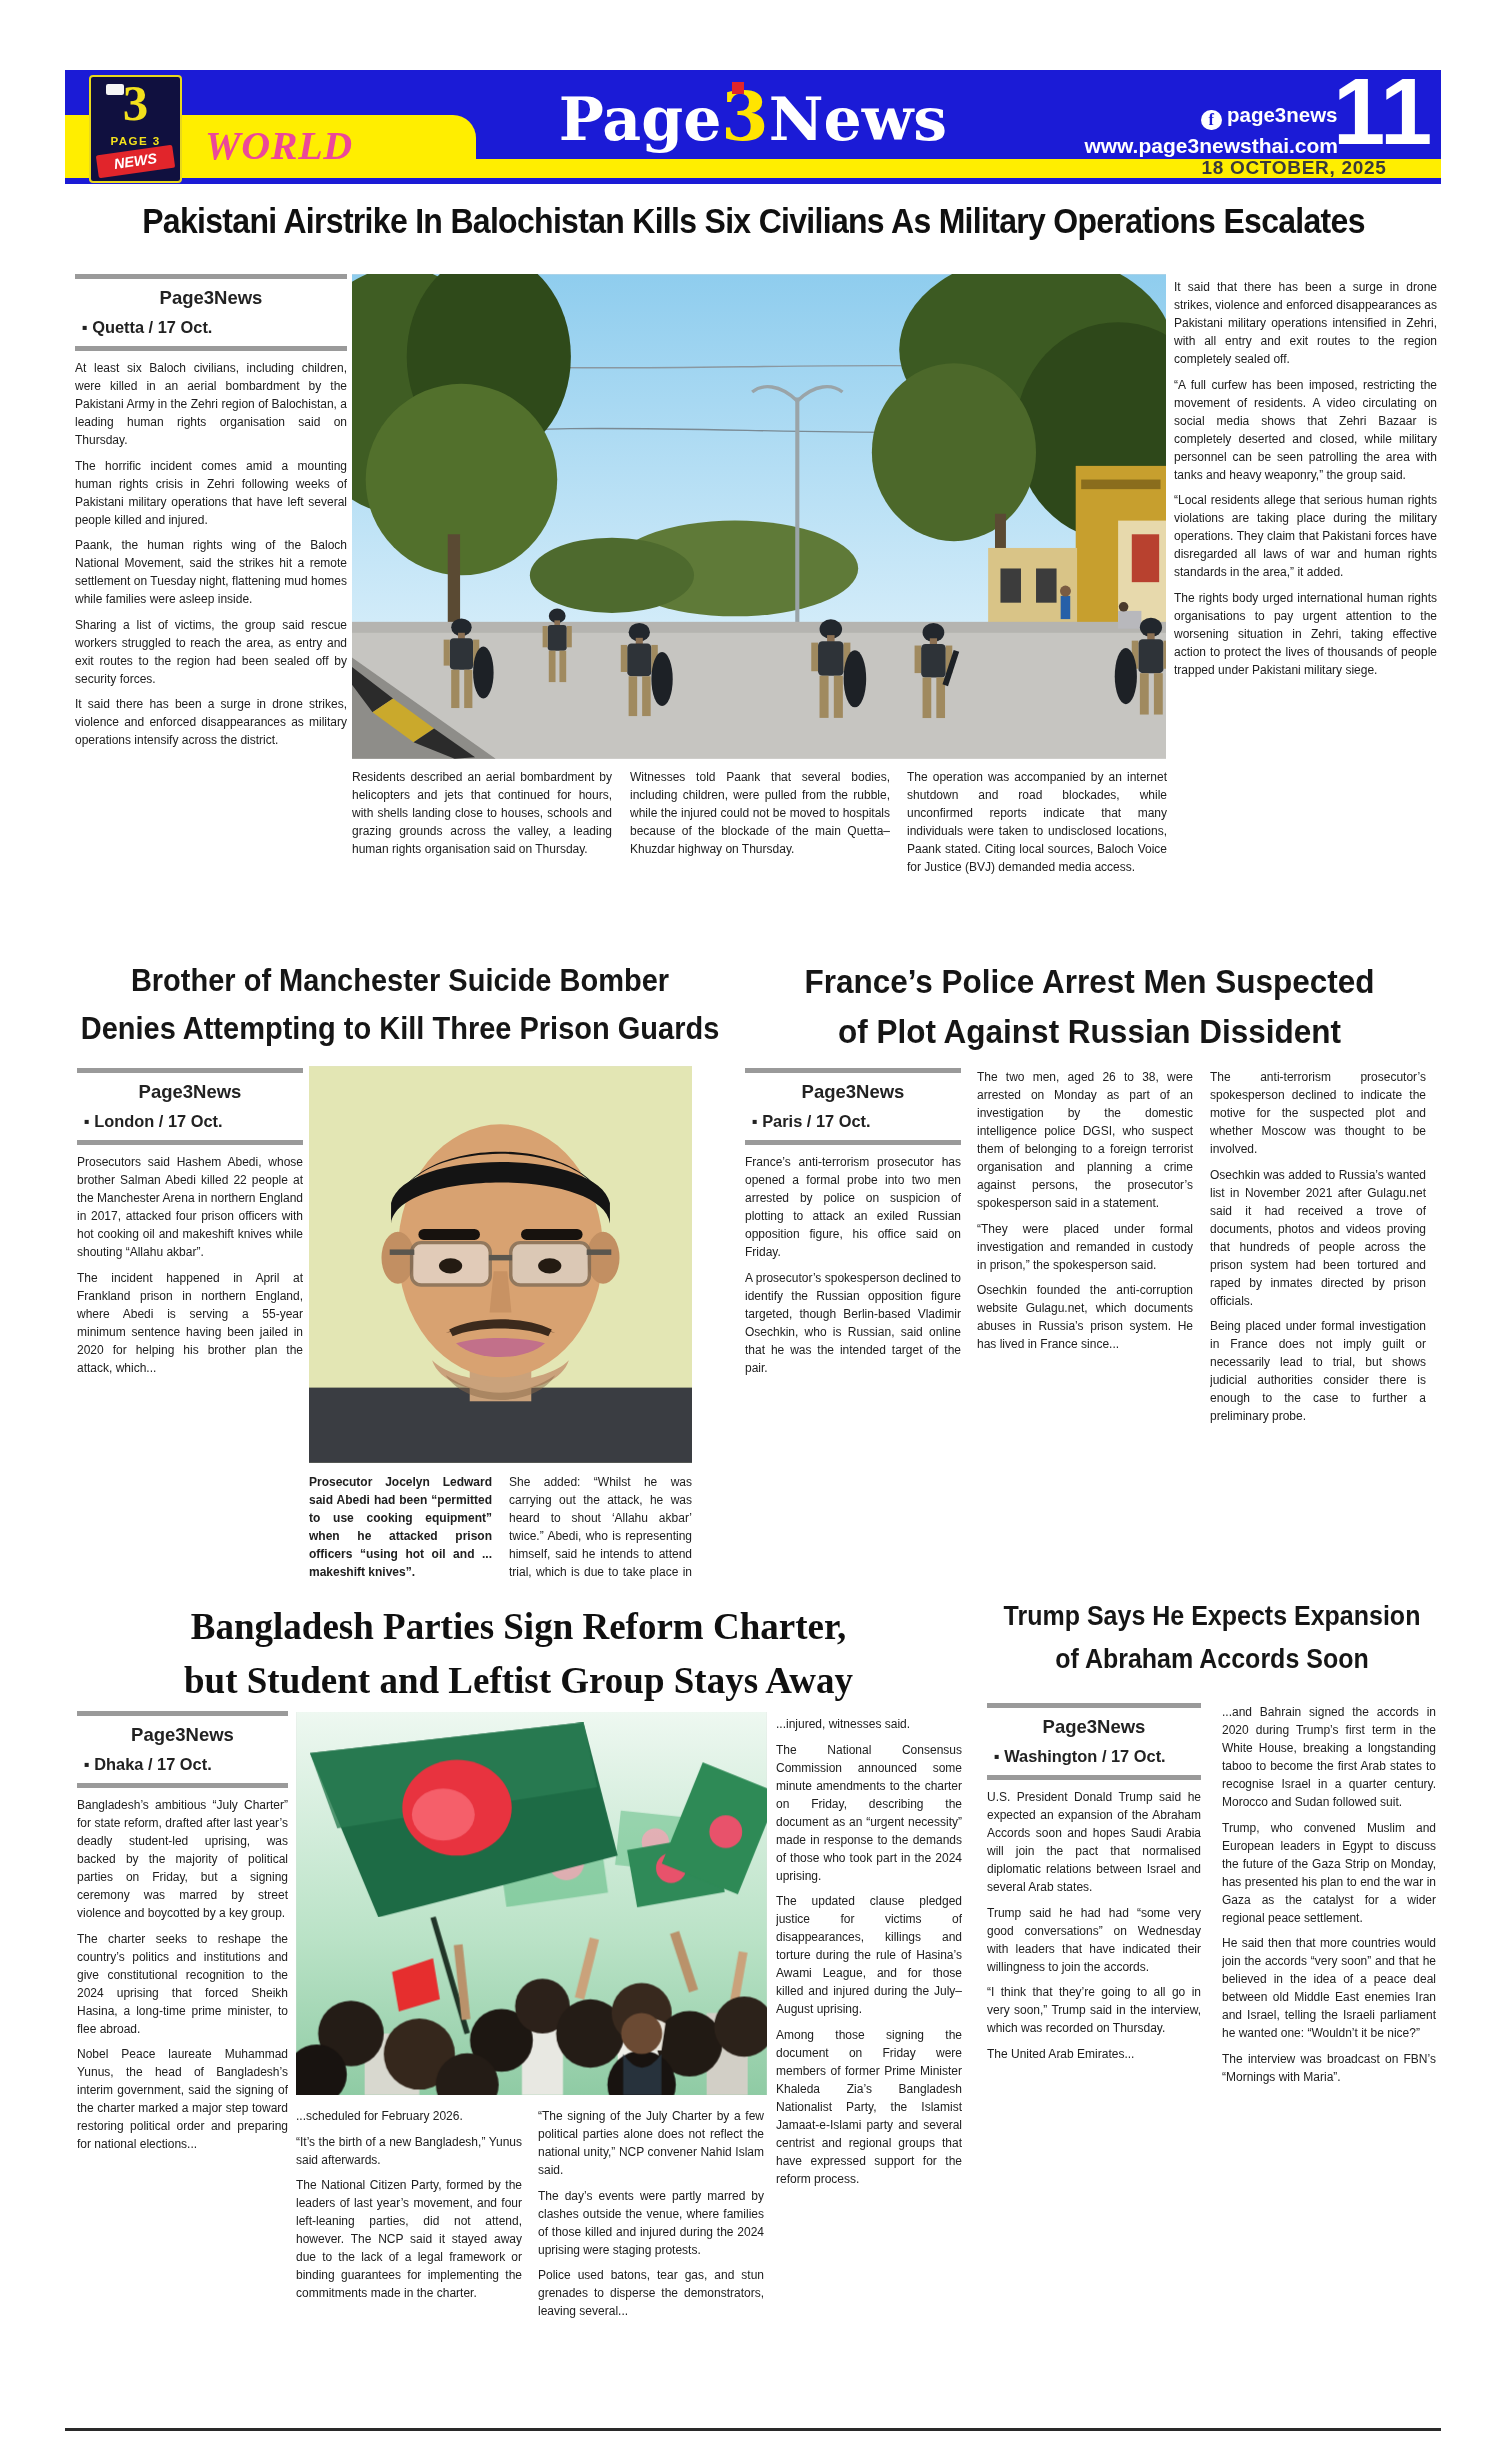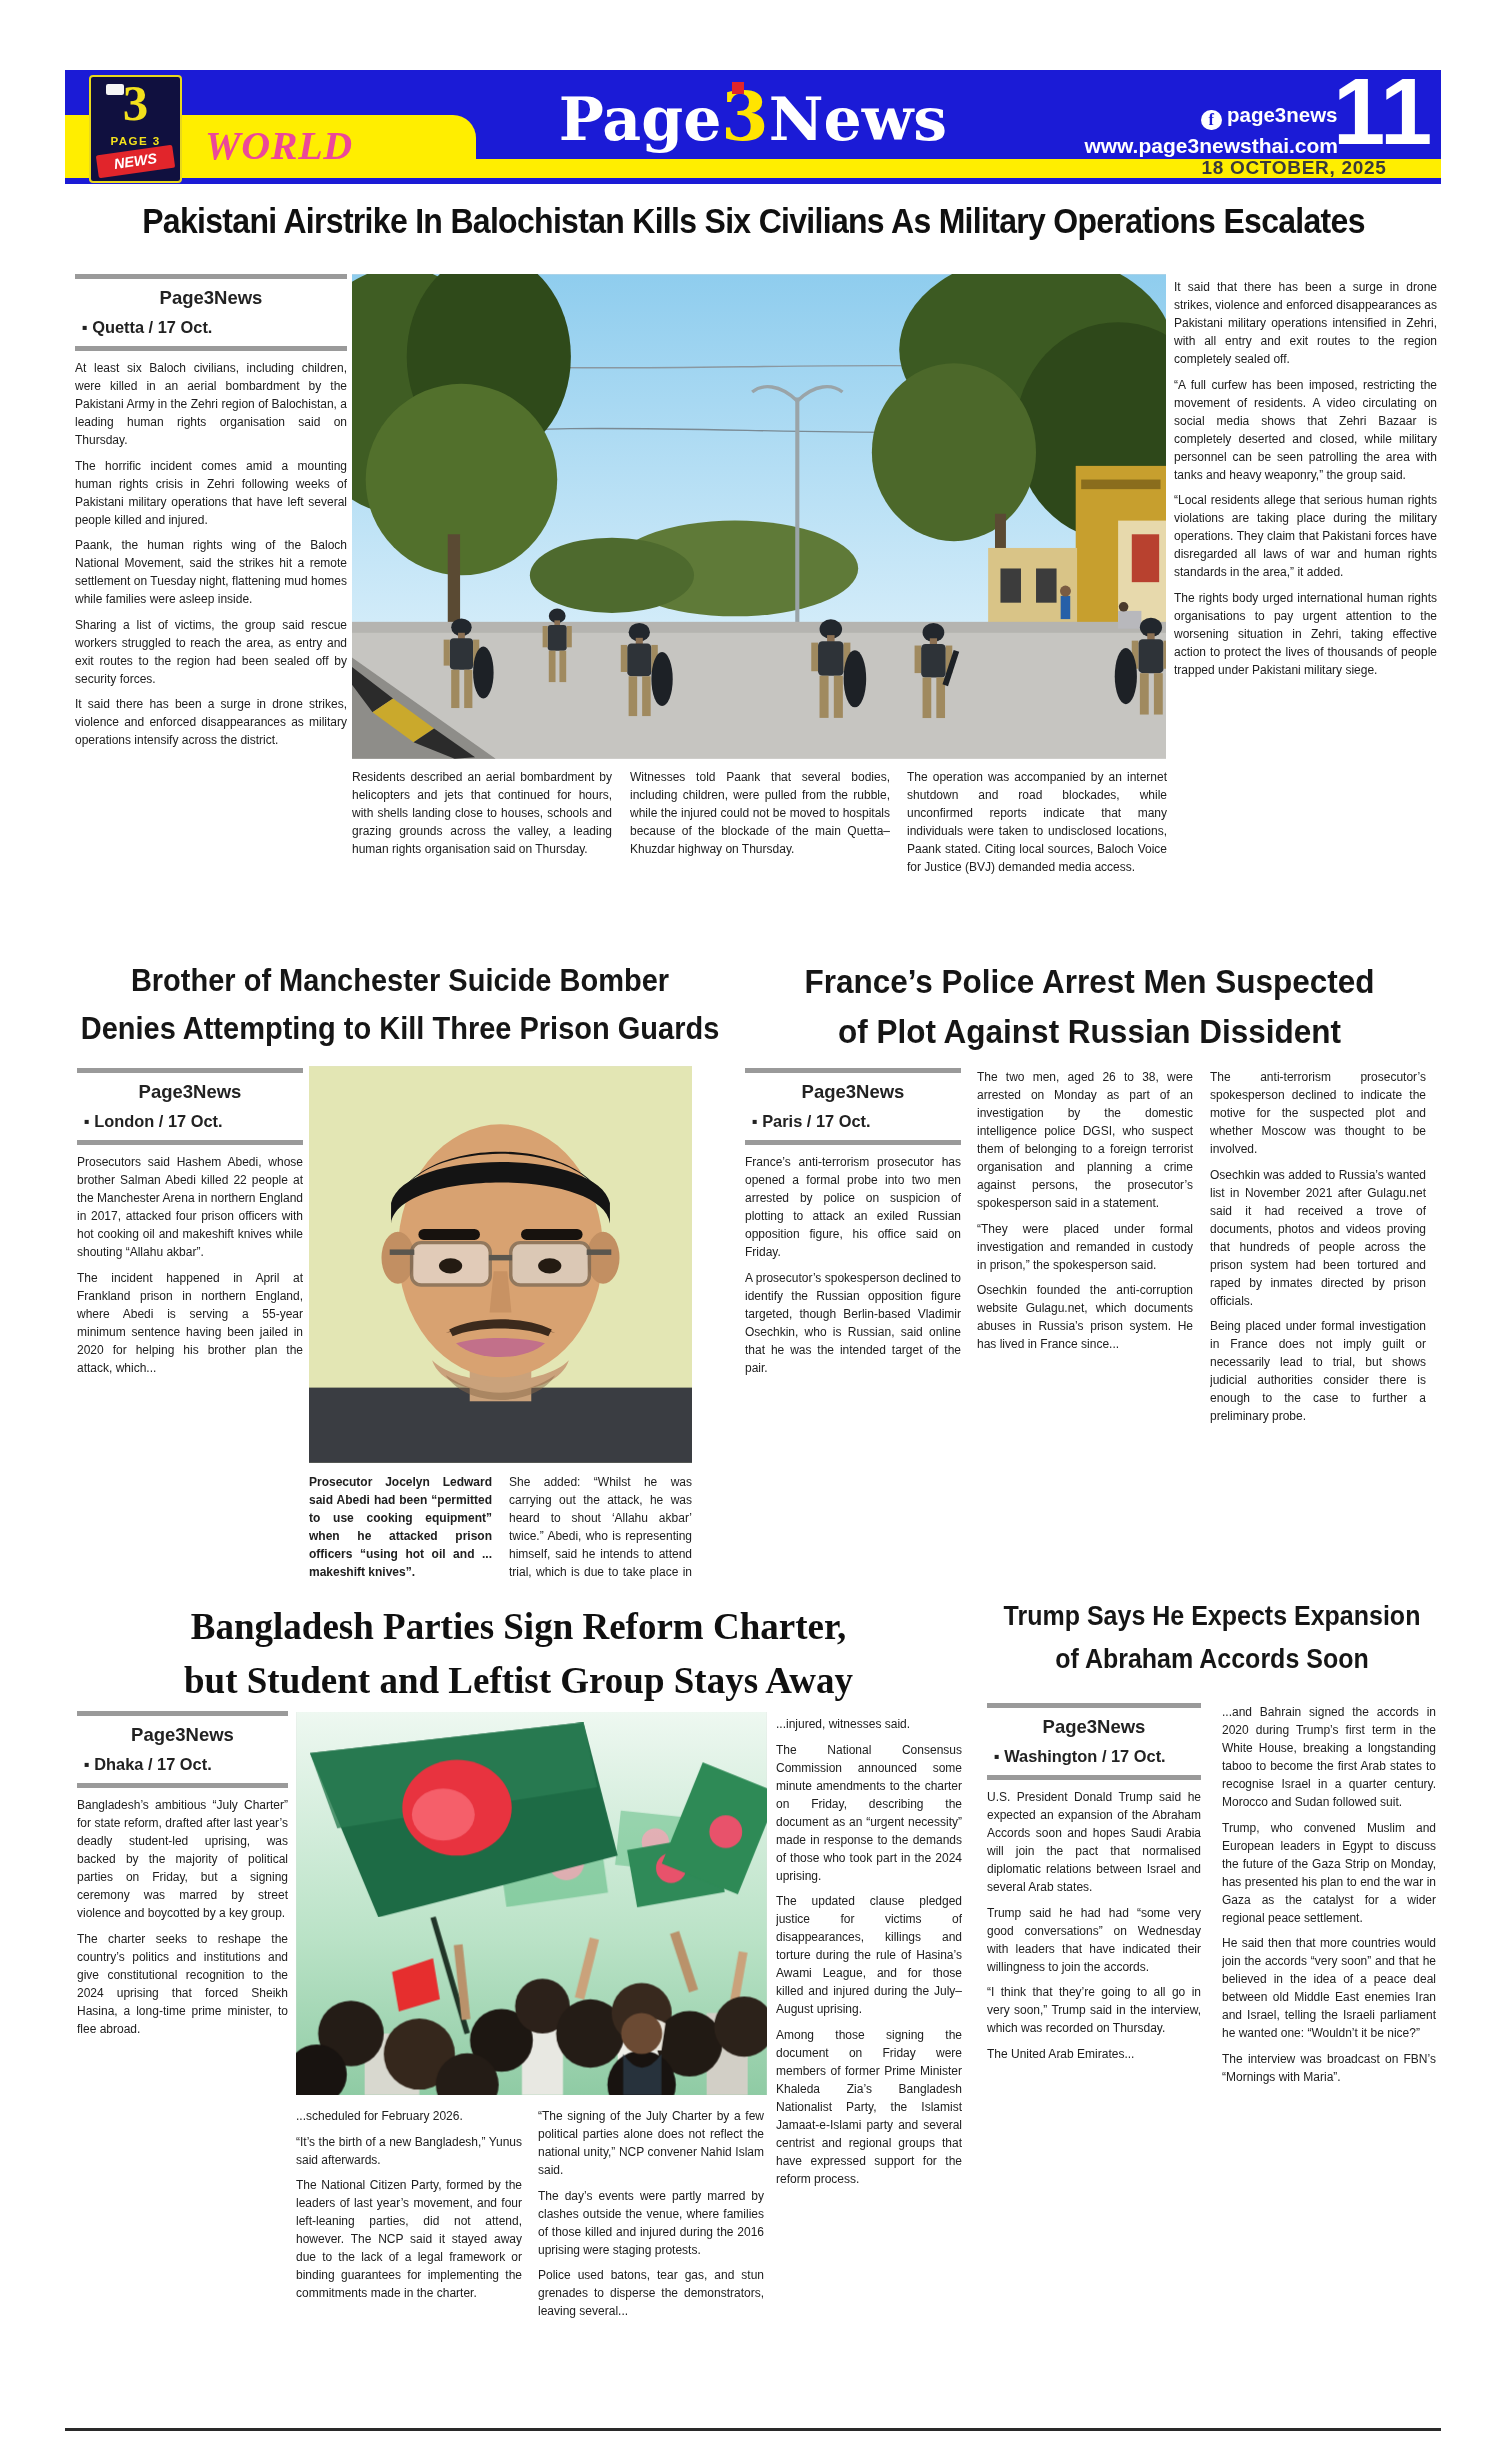--- a/index.html
+++ b/index.html
@@ -310,20 +310,21 @@
     <span class="l" style="display:block;">but Student and Leftist Group Stays Away</span>
   </div>
 
   <div class="col bline" style="left:77px;top:1711px;width:211px;height:713px;">
     <div class="rule"></div>
     <div class="src">Page3News</div>
     <div class="dl">▪  Dhaka  /  17 Oct.</div>
     <div class="rule2"></div>
     <p>Bangladesh’s ambitious “July Charter” for state reform, drafted after last year’s deadly student-led uprising, was backed by the majority of political parties on Friday, but a signing ceremony was marred by street violence and boycotted by a key group.</p>
     <p>The charter seeks to reshape the country’s politics and institutions and give constitutional recognition to the 2024 uprising that forced Sheikh Hasina, a long-time prime minister, to flee abroad.</p>
+    <p>Nobel Peace laureate Muhammad Yunus, the head of Bangladesh’s interim government, said the signing of the charter marked a major step toward restoring political order and preparing for national elections...</p>
   </div>
 
   <div class="photo" style="left:296px;top:1712px;width:471px;height:383px;">
     <svg width="471" height="383" viewBox="0 0 688 560">
       <defs>
         <linearGradient id="haze" x1="0" y1="0" x2="0" y2="1">
           <stop offset="0" stop-color="#eef8f1"></stop>
             <stop offset="0.6" stop-color="#b9e2c6"></stop>
             <stop offset="1" stop-color="#8fcba4"></stop>
         </linearGradient>
@@ -387,21 +388,21 @@
     <p>Among those signing the document on Friday were members of former Prime Minister Khaleda Zia’s Bangladesh Nationalist Party, the Islamist Jamaat-e-Islami party and several centrist and regional groups that have expressed support for the reform process.</p>
   </div>
 
   <div class="col" style="left:296px;top:2107px;width:226px;height:319px;">
     <p>...scheduled for February 2026.</p>
     <p>“It’s the birth of a new Bangladesh,” Yunus said afterwards.</p>
     <p>The National Citizen Party, formed by the leaders of last year’s movement, and four left-leaning parties, did not attend, however. The NCP said it stayed away due to the lack of a legal framework or binding guarantees for implementing the commitments made in the charter.</p>
   </div>
   <div class="col" style="left:538px;top:2107px;width:226px;height:319px;">
     <p>“The signing of the July Charter by a few political parties alone does not reflect the national unity,” NCP convener Nahid Islam said.</p>
-    <p>The day’s events were partly marred by clashes outside the venue, where families of those killed and injured during the 2016 uprising were staging protests.</p>
+    <p>The day’s events were partly marred by clashes outside the venue, where families of those killed and injured during the 2024 uprising were staging protests.</p>
     <p>Police used batons, tear gas, and stun grenades to disperse the demonstrators, leaving several...</p>
   </div>
 
   <div class="h2" style="left:986px;top:1597px;width:452px;font-size:25px;line-height:1.6;">
     <span class="l">Trump Says He Expects Expansion</span>
     <span class="l">of Abraham Accords Soon</span>
   </div>
 
   <div class="col bline" style="left:987px;top:1703px;width:214px;height:723px;">
     <div class="rule"></div>

